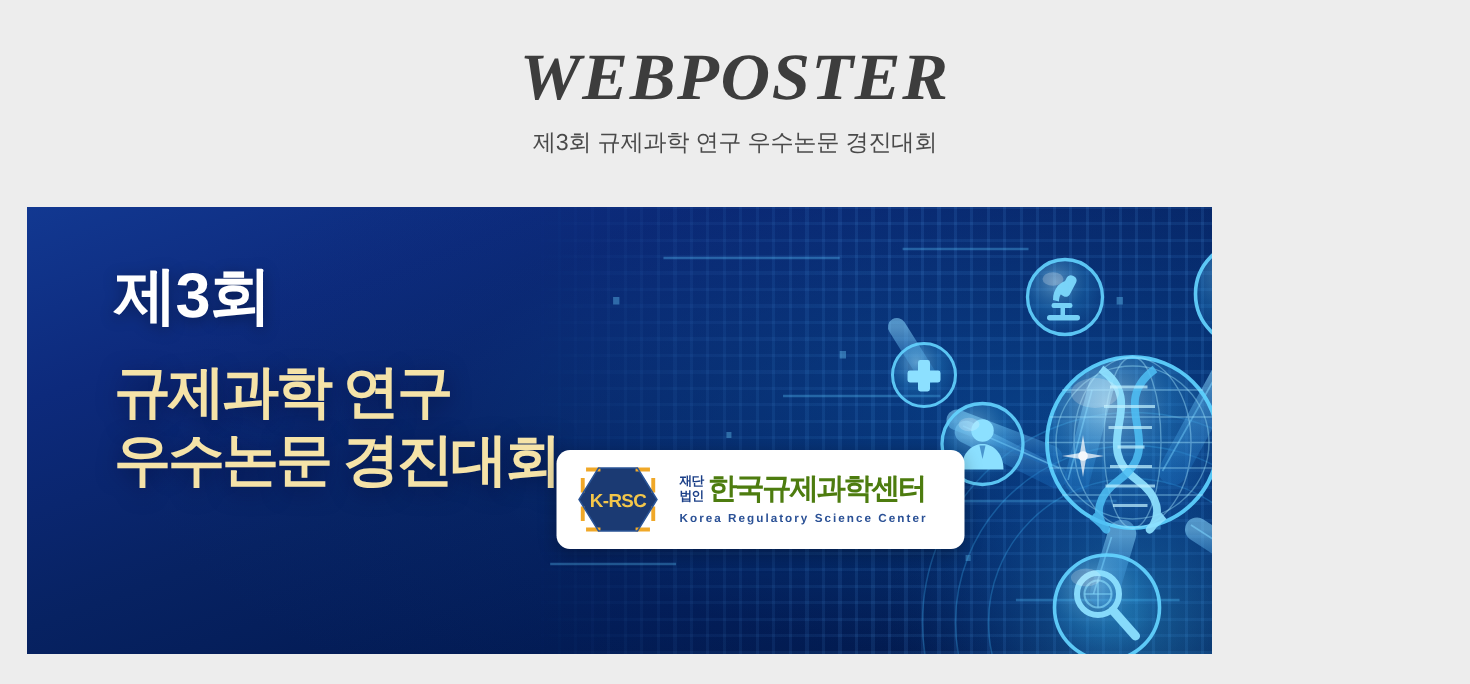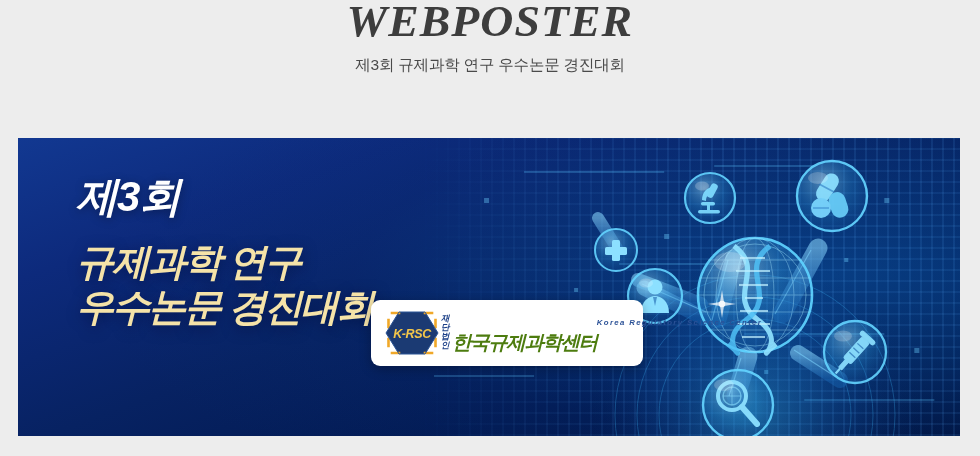--- a/index.html
+++ b/index.html
@@ -9,44 +9,43 @@
     background:#ededed;
     font-family:"Liberation Sans","DejaVu Sans",sans-serif;
     -webkit-font-smoothing:antialiased;
   }
   #page{position:relative;width:980px;height:456px;background:#ededed;}
 
   
   .page-header{
     position:absolute;left:0;top:0;width:980px;height:138px;
     display:flex;flex-direction:column;align-items:center;justify-content:flex-start;
-    box-sizing:border-box;
+    padding-top:30px;box-sizing:border-box;
   }
   .wp-title{
     font-family:"Liberation Serif","DejaVu Serif",serif;
     font-weight:bold;font-style:italic;
     font-size:44px;letter-spacing:1px;color:#3d3d3d;
     line-height:1.0;white-space:nowrap;
     transform:scaleX(1.04);
   }
   .wp-sub{
     margin-top:11px;
     font-size:15.5px;color:#4a4a4a;letter-spacing:-0.2px;
     white-space:nowrap;
     text-align:right;
   }
 
   
   .banner{
-    position:absolute;left:18px;top:138px;width:942px;height:298px;
+    position:absolute;left:18px;top:138px;width:790px;height:298px;
     overflow:hidden;
     background:
       radial-gradient(120% 130% at 86% 46%, rgba(12,90,170,0.55) 0%, rgba(8,48,120,0.18) 42%, rgba(0,0,0,0) 66%),
       linear-gradient(160deg,#123891 0%,#0d2a7c 22%,#072262 48%,#021a52 72%,#00143f 100%);
-    font-style: italic;
   }
   
   .banner-grid{
     position:absolute;right:0;top:0;width:58%;height:100%;
     background-image:
       repeating-linear-gradient(90deg, rgba(90,175,255,0.12) 0 2px, rgba(0,0,0,0) 2px 11px),
       repeating-linear-gradient(0deg,  rgba(90,175,255,0.10) 0 2px, rgba(0,0,0,0) 2px 11px);
     -webkit-mask-image:linear-gradient(90deg, rgba(0,0,0,0) 0%, rgba(0,0,0,0.55) 22%, rgba(0,0,0,1) 55%);
             mask-image:linear-gradient(90deg, rgba(0,0,0,0) 0%, rgba(0,0,0,0.55) 22%, rgba(0,0,0,1) 55%);
     opacity:.95;pointer-events:none;
@@ -72,21 +71,21 @@
 
   
   .logo-card{
     position:absolute;left:353px;top:162px;width:272px;height:66px;
     background:#ffffff;border-radius:9px;
     box-shadow:0 3px 12px rgba(0,0,0,.28);
     display:flex;align-items:center;z-index:7;
     padding:0 10px 0 14px;box-sizing:border-box;
   }
   .logo-mark{width:54px;height:46px;flex:0 0 auto;}
-  .logo-text{margin-left:2px;display:flex;justify-content:center;}
+  .logo-text{margin-left:14px;display:flex;flex-direction:column;justify-content:center;}
   .logo-row{display:flex;align-items:flex-end;}
   .logo-found{
     display:flex;flex-direction:column;justify-content:center;
     font-size:8.5px;font-weight:bold;color:#1b3f87;line-height:1.08;
     margin-right:3px;margin-bottom:2px;letter-spacing:-0.5px;
   }
   .logo-name{
     font-size:19.5px;font-weight:bold;color:#4d7c0f;
     letter-spacing:-1.4px;line-height:1;white-space:nowrap;
   }

